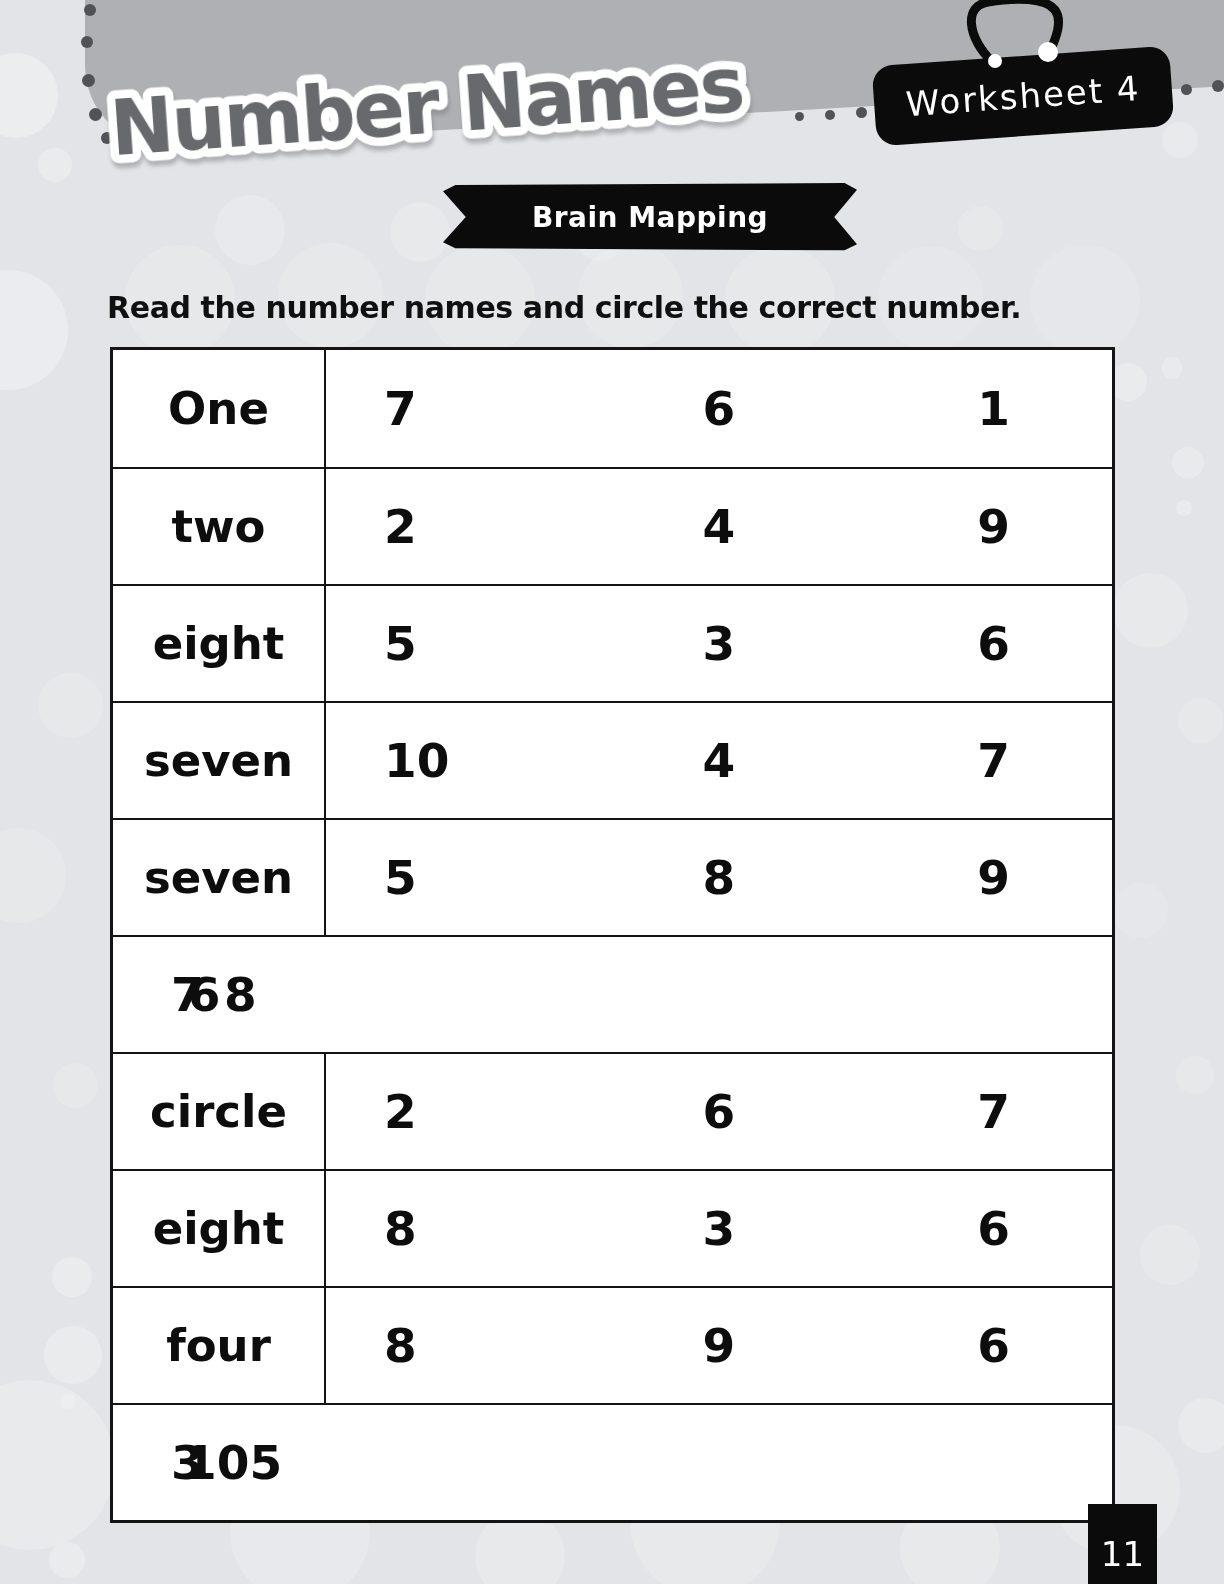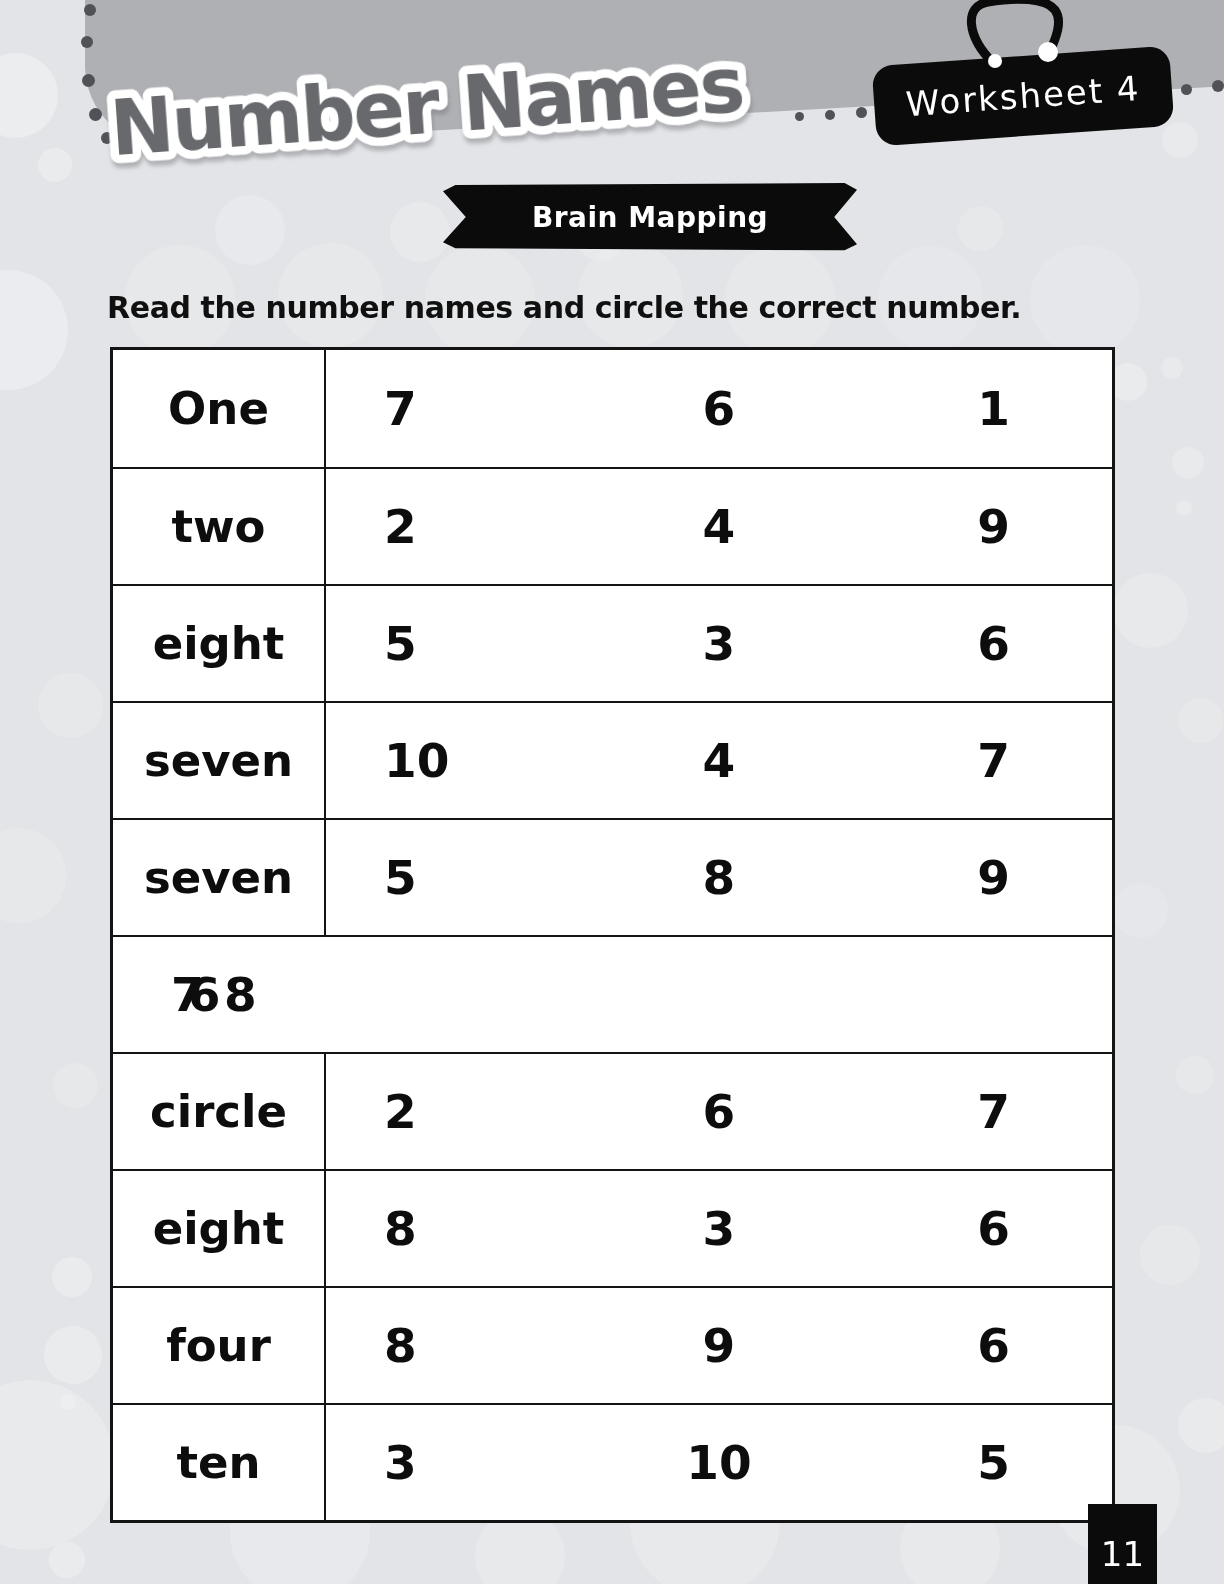--- a/index.html
+++ b/index.html
@@ -221,21 +221,20 @@
     <div class="row">
       <div class="name-cell">four</div>
       <div class="opts">
         <span class="opt">8</span>
         <span class="opt">9</span>
         <span class="opt">6</span>
       </div>
     </div>
 
     <div class="row">
-      <div class="name-cell">ten</div>
       <div class="opts">
         <span class="opt">3</span>
         <span class="opt">10</span>
         <span class="opt">5</span>
       </div>
     </div>
 
   </div>
 
   <div class="page-badge">

